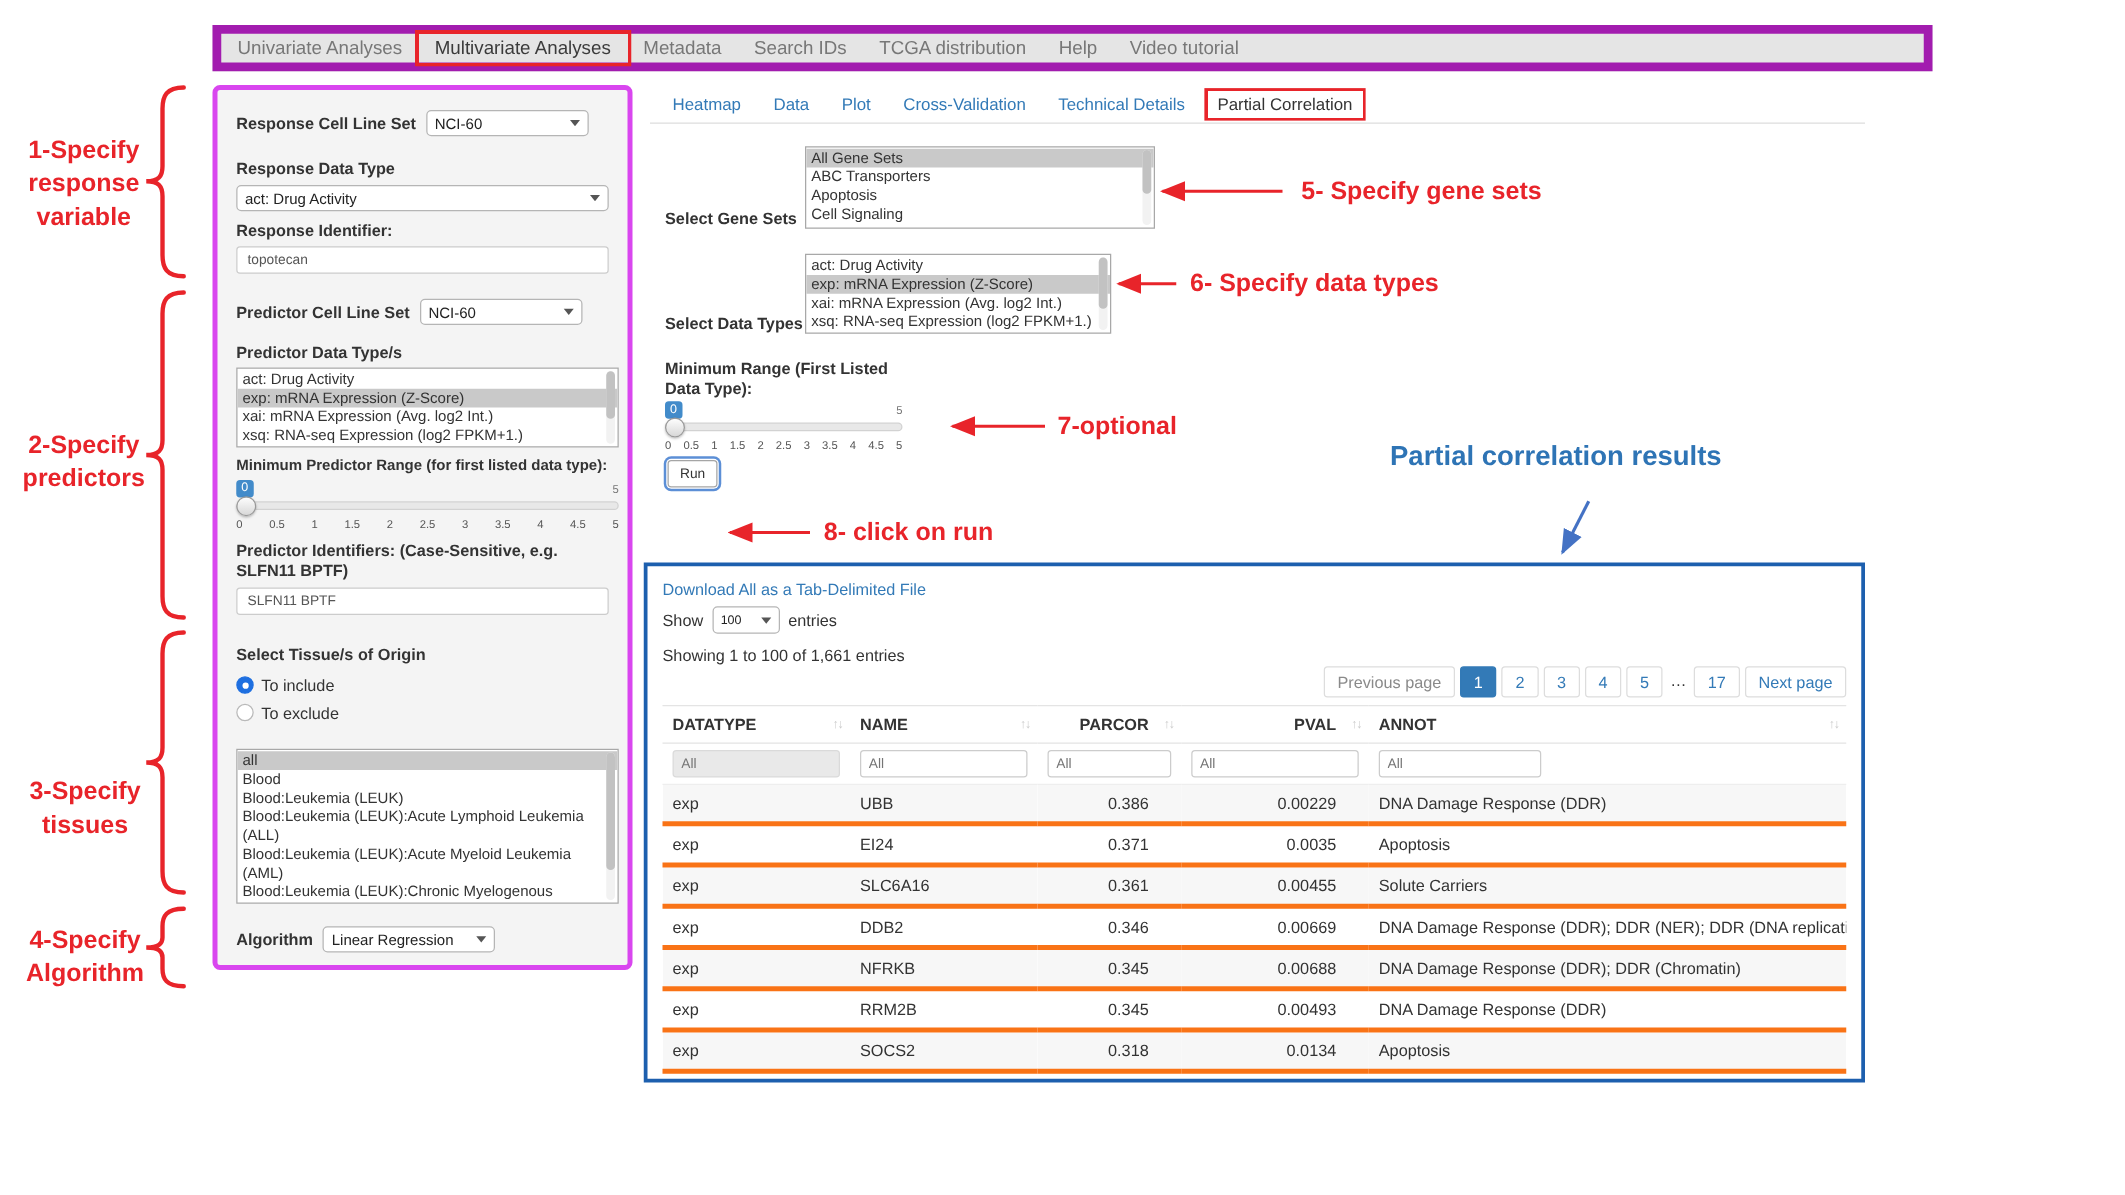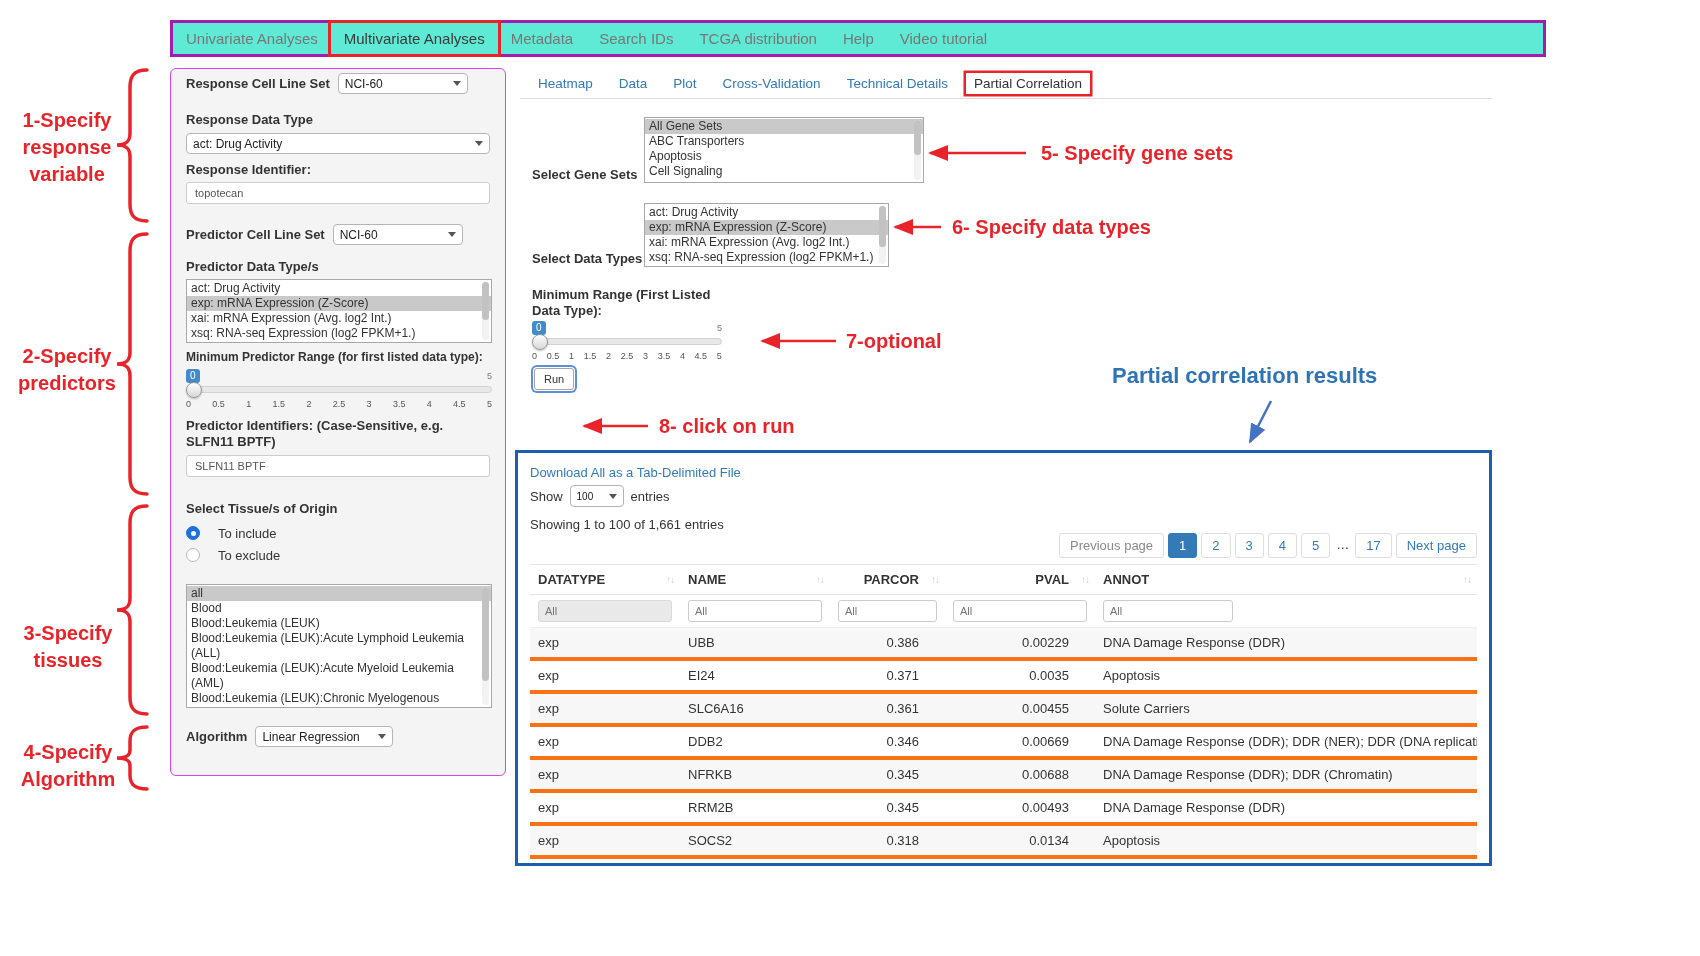--- a/index.html
+++ b/index.html
@@ -2,28 +2,28 @@
 <html><head>
 <meta charset="utf-8">
 <title>Multivariate Analyses — Partial Correlation</title>
 <style>
   * { box-sizing: border-box; }
   html,body { margin:0; padding:0; }
   body { width:1700px; height:956px; position:relative; background:#fff;
          font-family:"Liberation Sans","DejaVu Sans",sans-serif; overflow:hidden; color:#333; }
 
   
-  .topnav { position:absolute; left:170px; top:20px; width:1376px; height:37px; background:#5eead4;
-            border:3px solid #a21caf; display:flex; align-items:stretch; }
+  .topnav { position:absolute; left:170px; top:20px; width:1376px; height:37px; background:#e5e5e5;
+            border:7px solid #a21caf; display:flex; align-items:stretch; }
   .nav-item { display:flex; align-items:center; padding:0 13px; font-size:15px; color:#777; cursor:pointer; white-space:nowrap; }
   .nav-item.active { color:#3b3b3b; box-shadow:0 0 0 3px #e8242a; }
 
   
   .sidebar { position:absolute; left:170px; top:68px; width:336px; height:708px; background:#f4f4f4;
-             border:1px solid #d946ef; border-radius:6px; padding:4px 15px 14px; overflow:hidden; }
+             border:4px solid #d946ef; border-radius:6px; padding:16px 15px 14px; overflow:hidden; }
   .panel-label { font-size:13px; line-height:16px; font-weight:bold; color:#333; display:block; }
   .panel-label.nowrap { white-space:nowrap; font-size:12px; }
   .row-inline { display:flex; align-items:center; gap:8px; height:21px; }
   .row-inline .panel-label { white-space:nowrap; }
   .select-box { display:flex; align-items:center; justify-content:space-between; gap:6px; height:21px; background:#fff;
                 border:1px solid #b5b5b5; border-radius:4px; padding:0 6px; font-size:12px; color:#222; cursor:pointer; }
   .caret { width:0; height:0; border-left:4px solid transparent; border-right:4px solid transparent; border-top:5px solid #555; flex:none; }
   .text-input { display:block; width:100%; height:22px; border:1px solid #ccc; border-radius:3px; background:#fff;
                 font-size:11px; color:#555; padding:0 8px; font-family:inherit; }
   .listbox { position:relative; background:#fff; border:1px solid #a8a8a8; font-size:12px; color:#333; padding:1px 0; overflow:hidden; }
@@ -35,21 +35,21 @@
 
   .slider { position:relative; }
   .slider-top { display:flex; justify-content:space-between; align-items:center; height:14px; margin-bottom:3px; }
   .slider-badge { background:#428bca; color:#fff; font-size:10px; line-height:14px; padding:0 4px; border-radius:3px; }
   .slider-maxlab { font-size:9px; color:#777; }
   .slider-track { position:relative; height:7px; background:#e8e8e8; border:1px solid #d2d2d2; border-radius:4px; }
   .slider-handle { position:absolute; left:-1px; top:-5px; width:16px; height:16px; border-radius:50%;
                    background:linear-gradient(#fdfdfd,#d8d8d8); border:1px solid #999; box-shadow:0 1px 2px rgba(0,0,0,.25); }
   .slider-ticks { display:flex; justify-content:space-between; margin-top:5px; font-size:9px; line-height:12px; color:#555; }
 
-  .radio-row { display:flex; align-items:center; gap:18px; height:18px; font-size:13px; color:#333; cursor:pointer;text-align:right; }
+  .radio-row { display:flex; align-items:center; gap:6px; height:18px; font-size:13px; color:#333; cursor:pointer;text-align:right; }
   .radio { width:14px; height:14px; border-radius:50%; border:1px solid #b9b9b9; background:#fff; position:relative; flex:none; }
   .radio.checked { background:#1e6fe0; border-color:#1e6fe0; }
   .radio.checked::after { content:""; position:absolute; left:4px; top:4px; width:5px; height:5px; border-radius:50%; background:#fff; }
 
   
   .main { position:absolute; left:520px; top:68px; width:972px; }
   .tabbar { display:flex; align-items:center; gap:10px; height:31px; border-bottom:1px solid #ddd; padding-left:10px; }
   .tab { font-size:13.5px; color:#337ab7; padding:3px 8px; cursor:pointer; white-space:nowrap; }
   .tab.active { color:#333; box-shadow:0 0 0 2.5px #e8242a; }
   .field-row { display:flex; align-items:flex-end; gap:6px; margin-left:12px; }
@@ -404,13 +404,13 @@
 </svg>
 
 <div class="annot red" style="left:16px; top:107px; width:102px">1-Specify response variable</div>
 <div class="annot red" style="left:12px; top:343px; width:110px">2-Specify predictors</div>
 <div class="annot red" style="left:18px; top:620px; width:100px">3-Specify tissues</div>
 <div class="annot red" style="left:12px; top:739px; width:112px">4-Specify Algorithm</div>
 <div class="annot red inline" style="left:1041px; top:140px">5- Specify gene sets</div>
 <div class="annot red inline" style="left:952px; top:214px">6- Specify data types</div>
 <div class="annot red inline" style="left:846px; top:328px">7-optional</div>
 <div class="annot red inline" style="left:659px; top:413px">8- click on run</div>
-<div class="annot blue" style="left:1112px; top:363px">Partial correlation results</div>
+<div class="annot blue" style="left:1112px; top:352px">Partial correlation results</div>
 
 </body></html>

